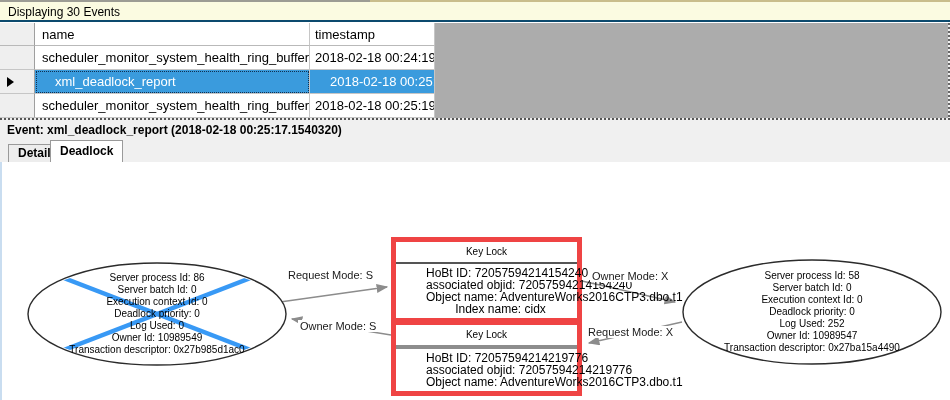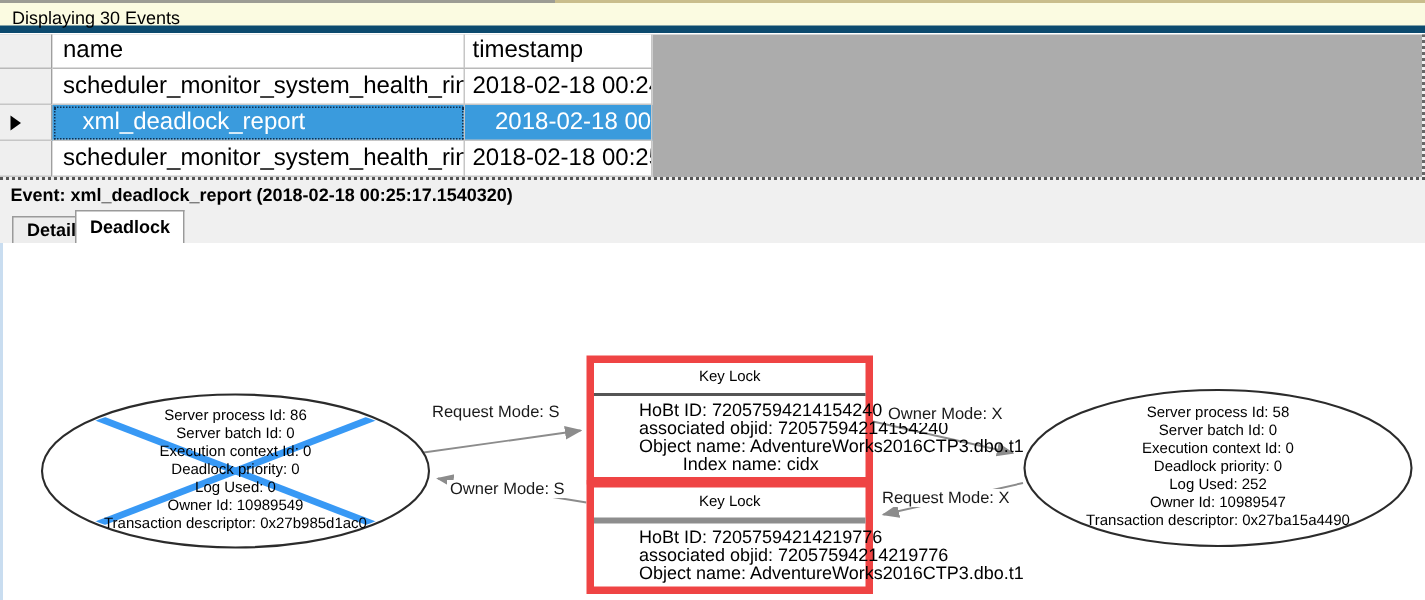--- a/index.html
+++ b/index.html
@@ -6,31 +6,31 @@
   body{
     width:950px;height:400px;position:relative;overflow:hidden;
     font-family:"Liberation Sans",sans-serif;background:#fff;
     -webkit-font-smoothing:antialiased;
   }
   
   .top-hairline{position:absolute;left:0;top:0;width:950px;height:2px;
     background:linear-gradient(90deg,#9c9c94 0 370px,#c9bd8c 370px 100%);}
   
   .infobar{position:absolute;left:0;top:2px;width:950px;height:20px;
-    background:#fbfbe1;border-bottom:5px solid #0c4a6e;
+    background:#fbfbe1;border-bottom:2px solid #0c4a6e;
     font-size:12px;line-height:20px;padding-left:8px;box-sizing:border-box;color:#000;}
   
   .grid-area{position:absolute;left:0;top:23px;width:950px;height:95px;background:#acacac;}
   .grid-area::after{content:"";position:absolute;right:0;top:0;bottom:0;width:2px;
     background:repeating-linear-gradient(180deg,#666 0 2px,#eee 2px 4px);}
   .grid{position:absolute;left:0;top:0;display:flex;flex-direction:column;}
   .g-row{display:flex;height:24px;box-sizing:border-box;}
   .g-row.hdr{height:23px;}
   .cell{box-sizing:border-box;border-right:1px solid #c6c6c6;border-bottom:1px solid #c6c6c6;
-    font-size:16px;display:flex;align-items:center;background:#fff;color:#000;
+    font-size:13px;display:flex;align-items:center;background:#fff;color:#000;
     white-space:nowrap;overflow:hidden;}
   .rowhdr{width:35px;background:#efefef;border-right:1px solid #9f9f9f;
     justify-content:flex-start;padding-left:7px;}
   .c-name{width:275px;padding-left:7px;}
   .c-time{width:125px;padding-left:5px;}
   .hdr .cell{border-bottom:1px solid #b9b9b9;}
   .g-row.sel .c-name,.g-row.sel .c-time{background:#3a9bdd;color:#fff;padding-left:20px;}
   .g-row.sel .c-name{outline:1px dotted #103050;outline-offset:-2px;}
   .tri{width:0;height:0;border-left:7px solid #000;border-top:5px solid transparent;
     border-bottom:5px solid transparent;}

